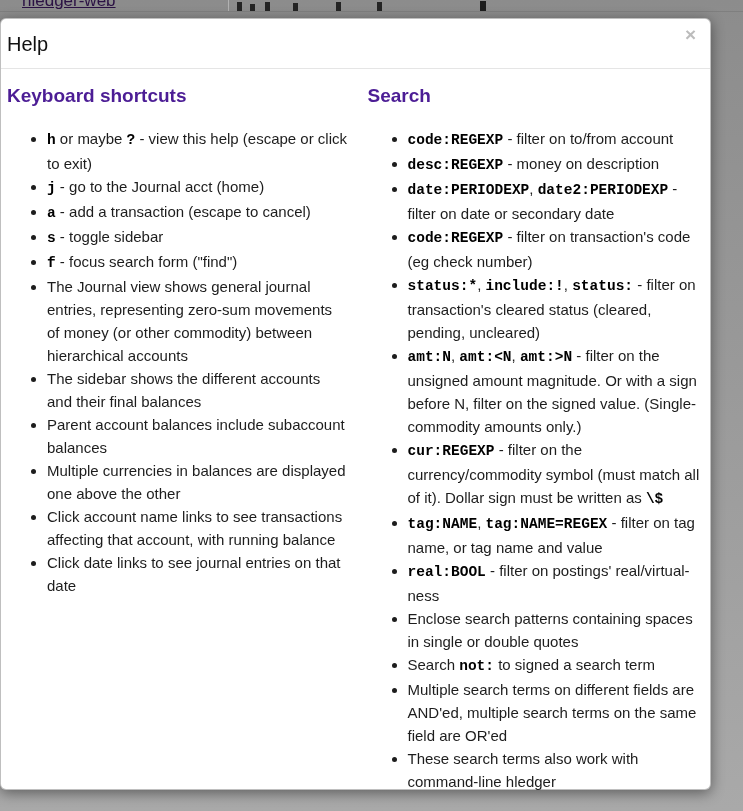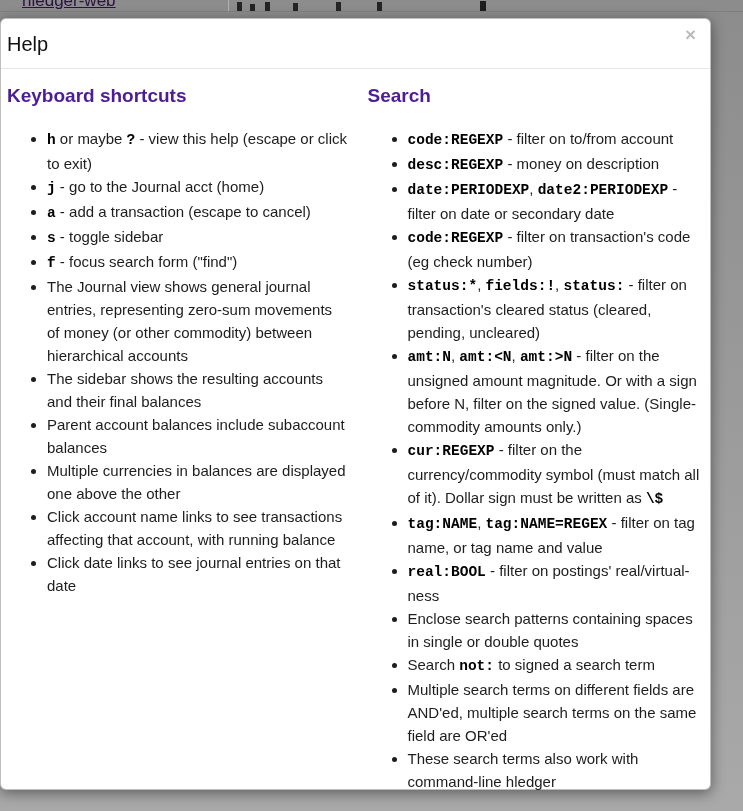--- a/index.html
+++ b/index.html
@@ -154,35 +154,35 @@
         <div class="section-heading">Keyboard shortcuts</div>
         <ul class="help-list">
           <li><span class="code">h</span><span> or maybe </span><span class="code">?</span><span> - view this help (escape or click to exit)</span></li>
           <li><span class="code">j</span><span> - go to the Journal acct (home)</span></li>
           <li><span class="code">a</span><span> - add a transaction (escape to cancel)</span></li>
           <li><span class="code">s</span><span> - toggle sidebar</span></li>
           <li><span class="code">f</span><span> - focus search form ("find")</span></li>
         </ul>
         <ul class="help-list">
           <li><span>The Journal view shows general journal entries, representing zero-sum movements of money (or other commodity) between hierarchical accounts</span></li>
-          <li><span>The sidebar shows the resulting accounts and their final balances</span></li>
+          <li><span>The sidebar shows the different accounts and their final balances</span></li>
           <li><span>Parent account balances include subaccount balances</span></li>
           <li><span>Multiple currencies in balances are displayed one above the other</span></li>
           <li><span>Click account name links to see transactions affecting that account, with running balance</span></li>
           <li><span>Click date links to see journal entries on that date</span></li>
         </ul>
       </div>
     <div class="col col-right">
         <div class="section-heading">Search</div>
         <ul class="help-list">
           <li><span class="code">code:REGEXP</span><span> - filter on to/from account</span></li>
           <li><span class="code">desc:REGEXP</span><span> - money on description</span></li>
           <li><span class="code">date:PERIODEXP</span><span>, </span><span class="code">date2:PERIODEXP</span><span> - filter on date or secondary date</span></li>
           <li><span class="code">code:REGEXP</span><span> - filter on transaction's code (eg check number)</span></li>
-          <li><span class="code">status:*</span><span>, </span><span class="code">fields:!</span><span>, </span><span class="code">status:</span><span> - filter on transaction's cleared status (cleared, pending, uncleared)</span></li>
+          <li><span class="code">status:*</span><span>, </span><span class="code">include:!</span><span>, </span><span class="code">status:</span><span> - filter on transaction's cleared status (cleared, pending, uncleared)</span></li>
           <li><span class="code">amt:N</span><span>, </span><span class="code">amt:&lt;N</span><span>, </span><span class="code">amt:&gt;N</span><span> - filter on the unsigned amount magnitude. Or with a sign before N, filter on the signed value. (Single-commodity amounts only.)</span></li>
           <li><span class="code">cur:REGEXP</span><span> - filter on the currency/commodity symbol (must match all of it). Dollar sign must be written as </span><span class="code">\$</span></li>
           <li><span class="code">tag:NAME</span><span>, </span><span class="code">tag:NAME=REGEX</span><span> - filter on tag name, or tag name and value</span></li>
           <li><span class="code">real:BOOL</span><span> - filter on postings' real/virtual-ness</span></li>
           <li><span>Enclose search patterns containing spaces in single or double quotes</span></li>
           <li><span>Search </span><span class="code">not:</span><span> to signed a search term</span></li>
           <li><span>Multiple search terms on different fields are AND'ed, multiple search terms on the same field are OR'ed</span></li>
           <li><span>These search terms also work with command-line hledger</span></li>
         </ul>
       </div>

